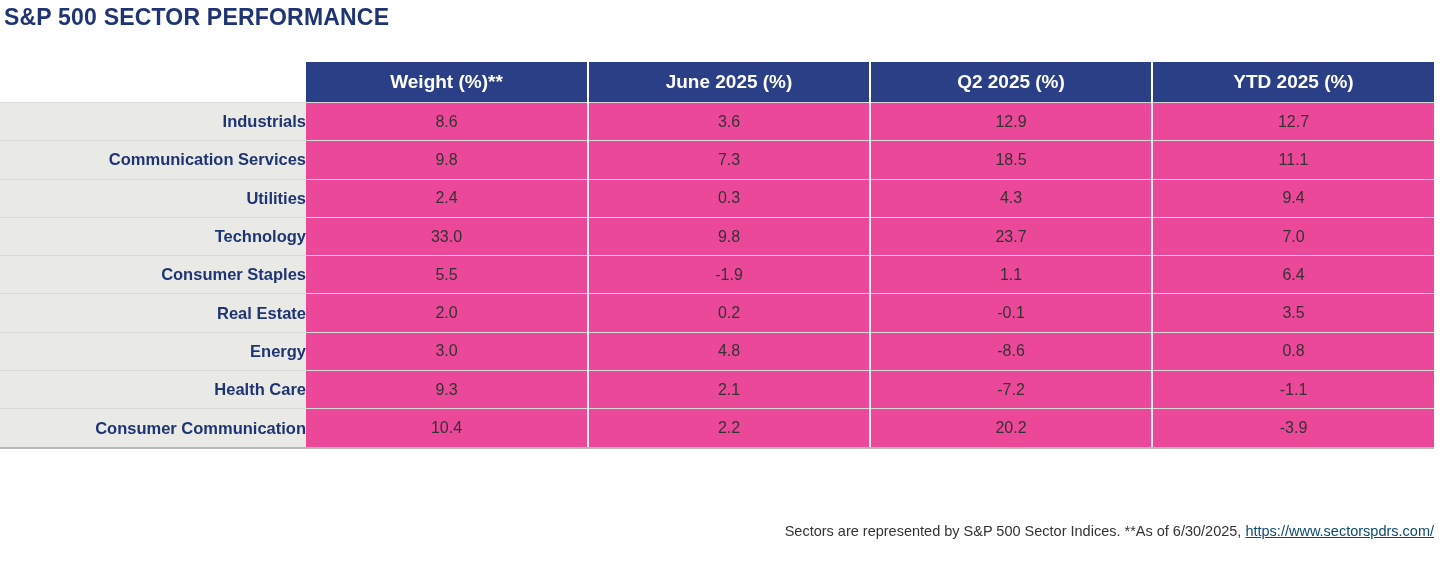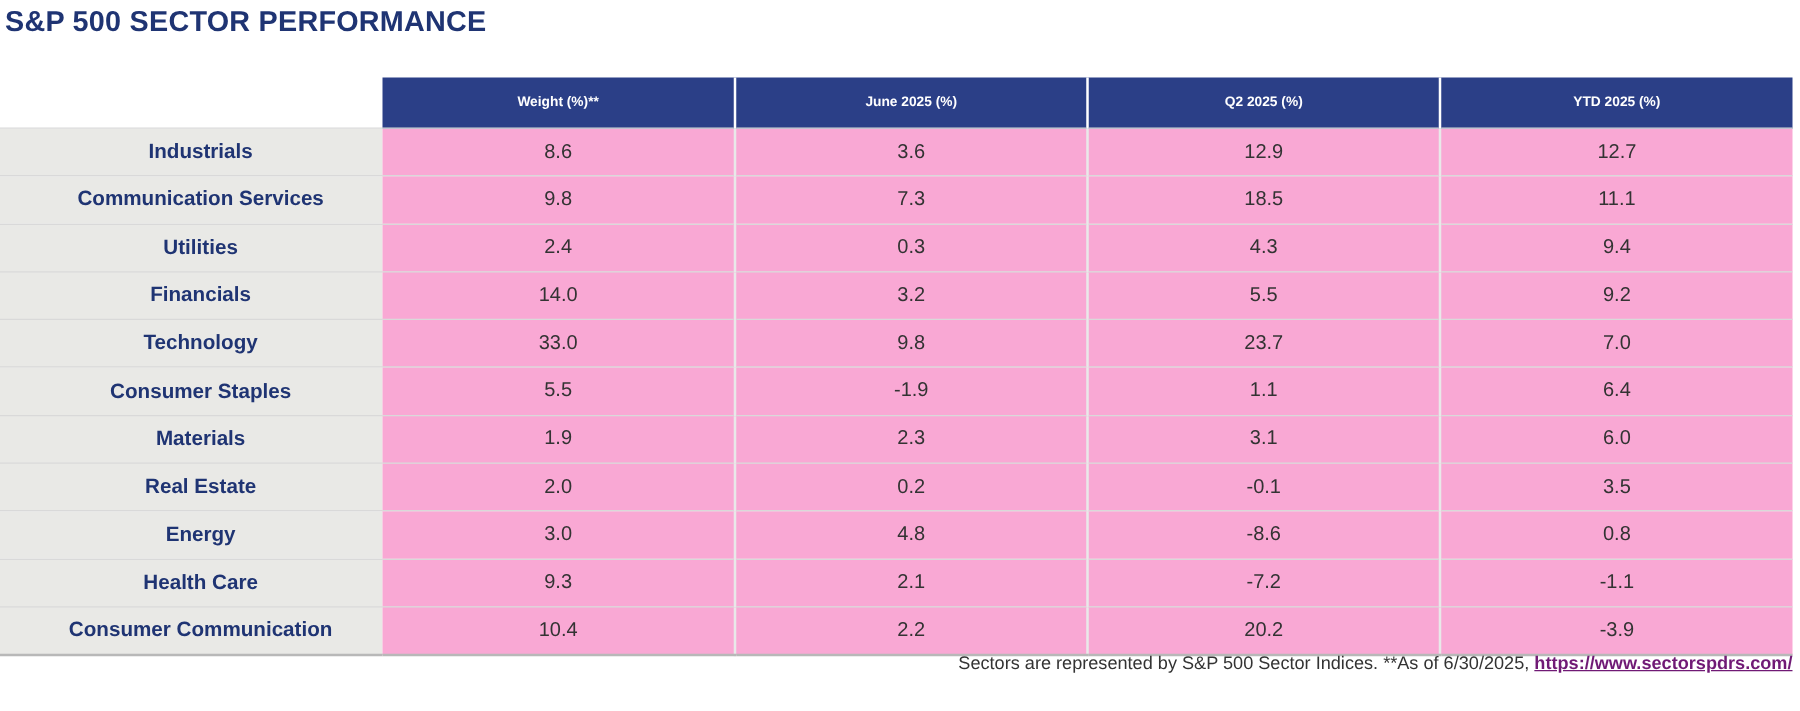--- a/index.html
+++ b/index.html
@@ -37,70 +37,69 @@
     border-collapse: collapse;
     table-layout: fixed;
   }
   table.perf col.c-sector { width: 306px; }
   table.perf col.c-num { width: 282px; }
 
   table.perf thead th {
     height: 40px;
     background: #2b3f87;
     color: #ffffff;
-    font-size: 11px;
+    font-size: 19px;
     font-weight: bold;
     text-align: center;
     border-right: 2px solid #ffffff;
     padding: 0;
   }
   table.perf thead th.corner {
     background: #ffffff;
     border-right: none;
   }
   table.perf thead th:last-child { border-right: none; }
 
   table.perf tbody td {
     height: 37.3px;
     font-size: 16px;
     color: #333333;
     text-align: center;
-    background: #f9a8d4;
+    background: #ec4899;
     border-bottom: 1px solid #d9d9d9;
     border-right: 2px solid #e9e9e9;
     padding: 0;
   }
   table.perf tbody td:last-child { border-right: none; }
   table.perf tbody td.sector {
     background: #e9e9e6;
     color: #1f3473;
     font-weight: bold;
-    text-align: center;
+    text-align: right;
     padding-left: 15px;
     font-size: 16.5px;
     border-right: none;
   }
   table.perf tbody tr:first-child td { border-top: 1px solid #d9d9d9; }
   table.perf tbody tr:last-child td { border-bottom: 2px solid #b8b8b8; }
 
   .footnotes {
     position: absolute;
     top: 521px;
     left: 0;
     width: 1434px;
     text-align: right;
     font-size: 14.5px;
     color: #333333;
     line-height: 1.45;
   }
   .footnotes .line2 { display: block; }
   .footnotes a {
-    color: #701a75;
+    color: #0c4a6e;
     text-decoration: underline;
-    font-weight: bold;
   }
 </style>
 </head>
 <body>
 
 <div class="page">
 
   <div class="title">S&amp;P 500 SECTOR PERFORMANCE</div>
 
   <table class="perf">
@@ -136,46 +135,32 @@
         <td>11.1</td>
       </tr>
       <tr>
         <td class="sector">Utilities</td>
         <td>2.4</td>
         <td>0.3</td>
         <td>4.3</td>
         <td>9.4</td>
       </tr>
       <tr>
-        <td class="sector">Financials</td>
-        <td>14.0</td>
-        <td>3.2</td>
-        <td>5.5</td>
-        <td>9.2</td>
-      </tr>
-      <tr>
         <td class="sector">Technology</td>
         <td>33.0</td>
         <td>9.8</td>
         <td>23.7</td>
         <td>7.0</td>
       </tr>
       <tr>
         <td class="sector">Consumer Staples</td>
         <td>5.5</td>
         <td>-1.9</td>
         <td>1.1</td>
         <td>6.4</td>
-      </tr>
-      <tr>
-        <td class="sector">Materials</td>
-        <td>1.9</td>
-        <td>2.3</td>
-        <td>3.1</td>
-        <td>6.0</td>
       </tr>
       <tr>
         <td class="sector">Real Estate</td>
         <td>2.0</td>
         <td>0.2</td>
         <td>-0.1</td>
         <td>3.5</td>
       </tr>
       <tr>
         <td class="sector">Energy</td>

